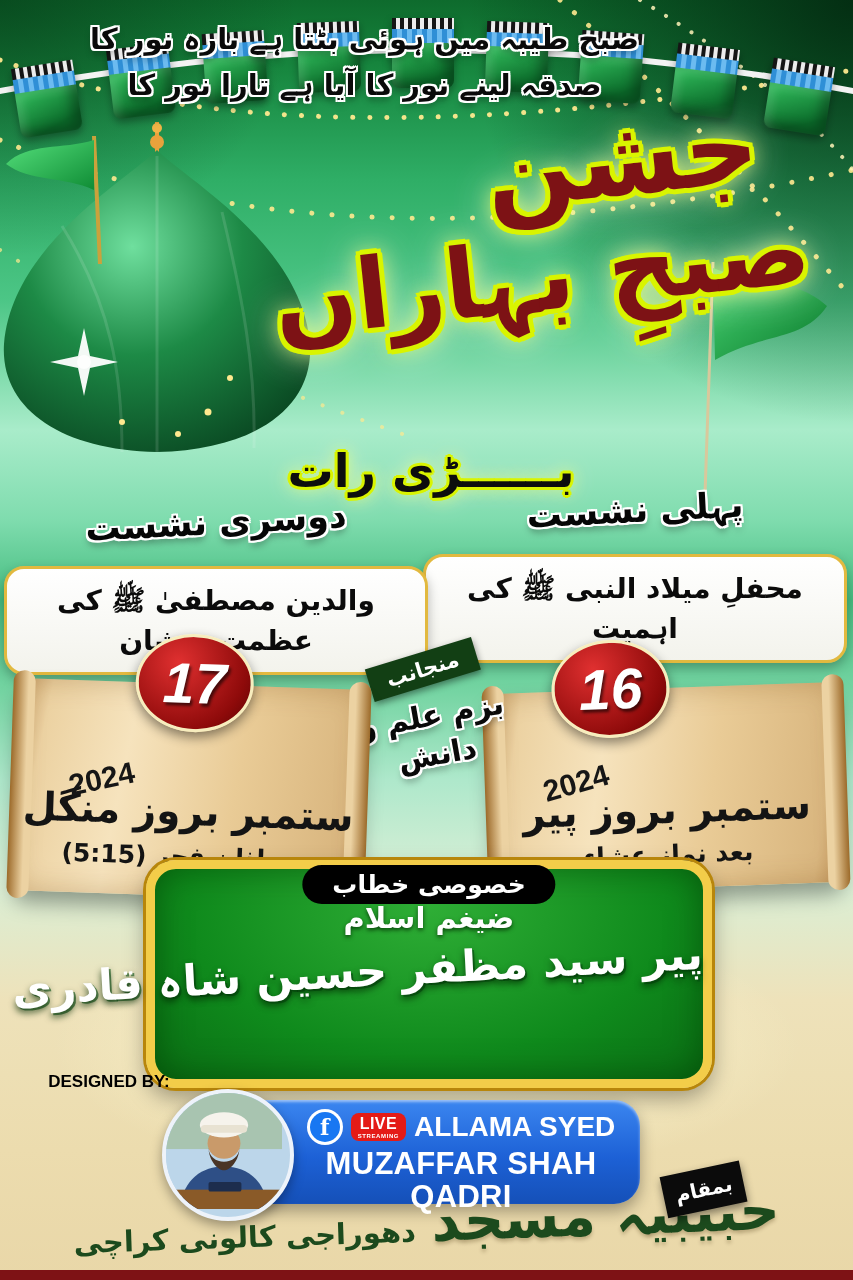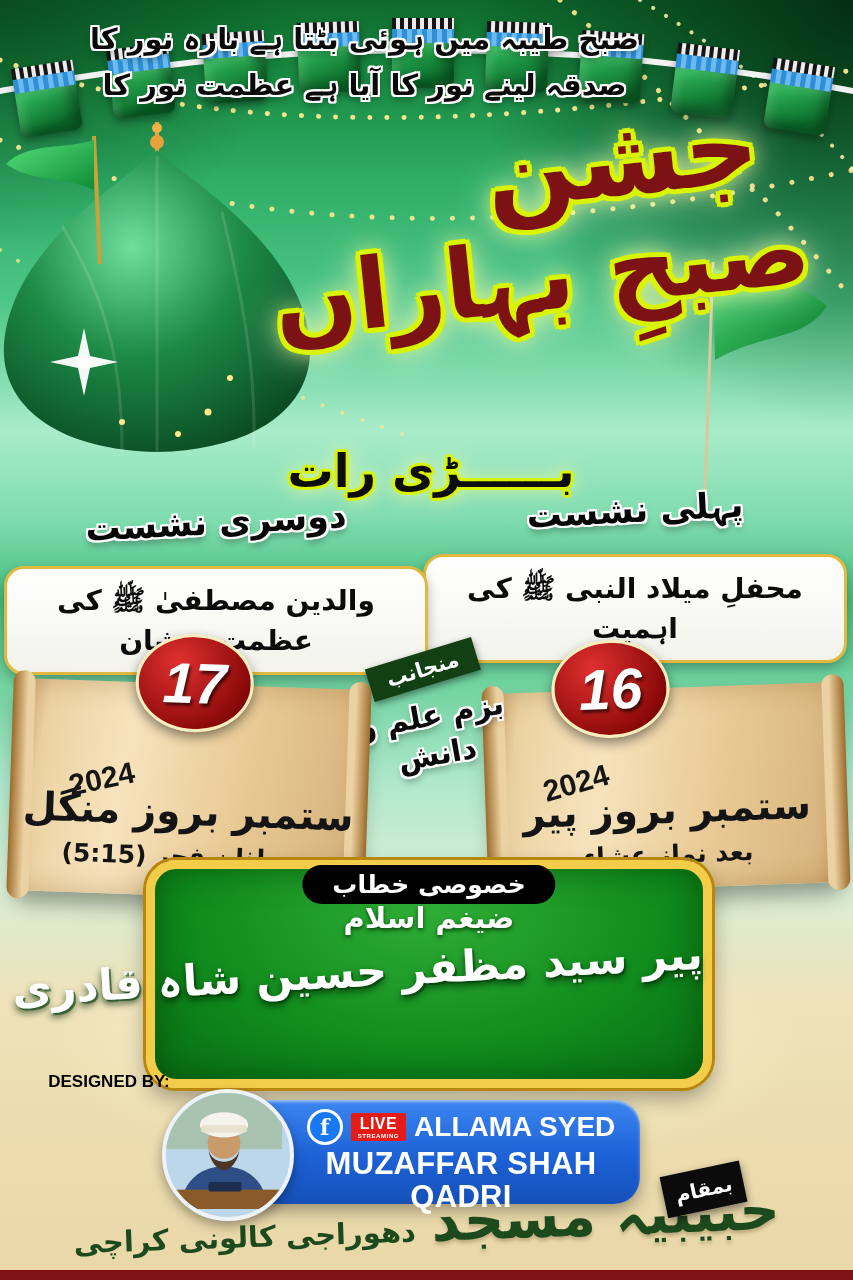--- a/index.html
+++ b/index.html
@@ -119,21 +119,21 @@
     box-shadow:0 5px 12px rgba(0,0,0,.35); }
   .bluebar-content { position:absolute; left:58px; top:9px; right:8px; text-align:center;
     color:#fff; font-family:"Liberation Sans", sans-serif; font-weight:bold; }
   .bb-row1 { display:flex; align-items:center; justify-content:center; gap:8px; }
   .fb { width:36px; height:36px; border-radius:50%; background:#fff;
     display:flex; align-items:center; justify-content:center; flex:0 0 auto; }
   .fb-inner { width:30px; height:30px; border-radius:50%; background:#1877f2; color:#fff;
     font-size:22px; font-weight:bold; display:flex; align-items:center; justify-content:center;
     font-family:"DejaVu Serif", serif; }
   .live { background:#e41b17; color:#fff; padding:3px 7px 2px; line-height:1;
-    text-align:center; border-radius:2px; flex:0 0 auto; }
+    text-align:center; border-radius:8px; flex:0 0 auto; }
   .live-main { font-size:16px; font-weight:bold; letter-spacing:.5px; }
   .live-sub { font-size:6px; letter-spacing:.6px; margin-top:1px; }
   .bb-name1 { font-size:28px; line-height:1.1; }
   .bb-name2 { font-size:31px; margin-top:3px; line-height:1.05; letter-spacing:.3px; }
 
   .venue { left:0; top:1194px; width:853px; text-align:center; color:#1c4a1d; transform:rotate(-2deg); }
   .venue-row { display:flex; flex-direction:row-reverse; align-items:baseline;
     justify-content:center; gap:16px; }
   .venue-name { font-size:56px; font-weight:bold; line-height:1; text-shadow:0 3px 4px rgba(60,40,0,.25); }
   .venue-address { font-size:29px; font-weight:bold; }
@@ -242,21 +242,21 @@
       </div>
     <div class="flag" style="left:768px;top:62px;transform:rotate(9deg);">
         <div class="flag-check"></div>
         <div class="flag-blue"></div>
         <div class="flag-body"></div>
       </div>
   </div>
 
   <div class="layer couplet ow" dir="rtl">
     <div>صبح طیبہ میں ہوئی بٹتا ہے بارہ نور کا</div>
-    <div>صدقہ لینے نور کا آیا ہے عظمت نور کا</div>
+    <div>صدقہ لینے نور کا آیا ہے تارا نور کا</div>
   </div>
 
   <div class="layer main-title" dir="rtl">
     <div class="title-w1 glow-big">جشن</div>
     <div class="title-w2 glow-big">صبحِ بہاراں</div>
   </div>
 
   <div class="layer big-night glow" dir="rtl">بــــــڑی رات</div>
 
   <div class="layer session session-r">

